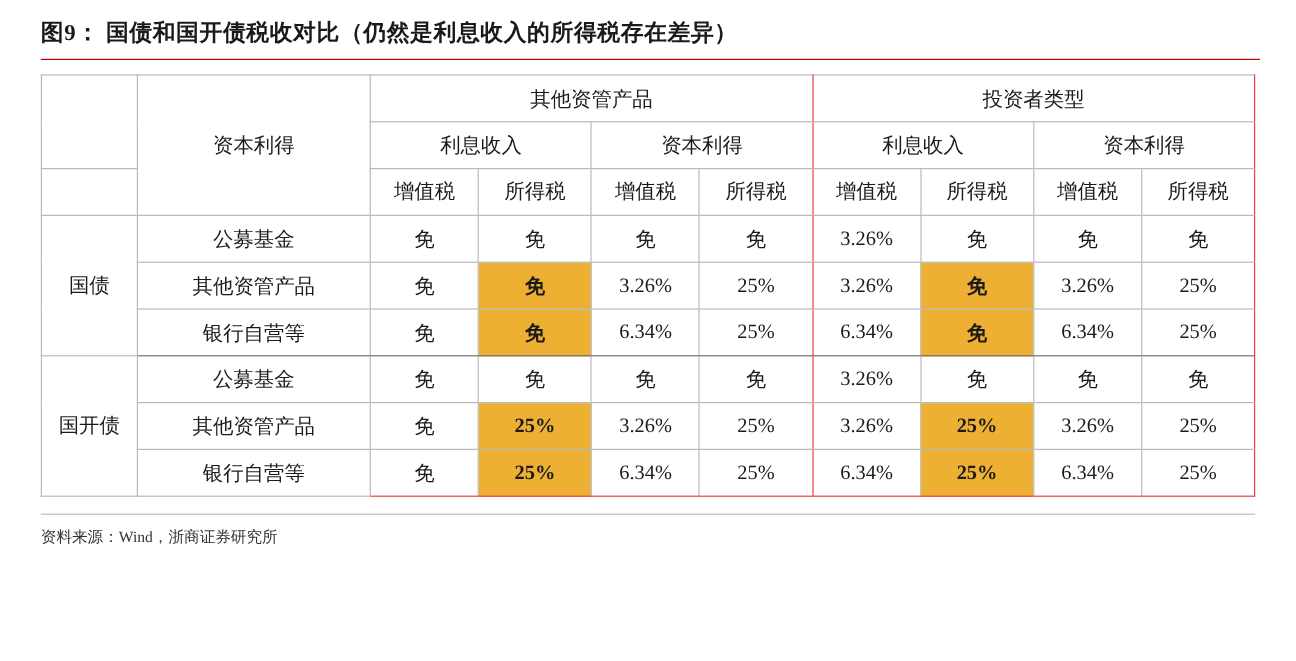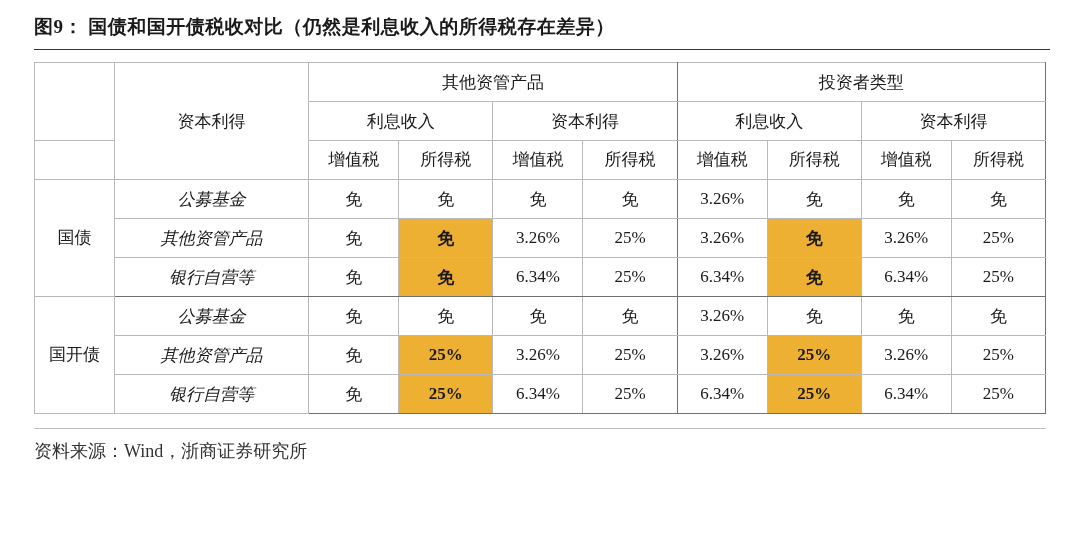--- a/index.html
+++ b/index.html
@@ -63,42 +63,41 @@
   }
   td.left-group {
     font-size: 17px;
     line-height: 1.3;
     margin-left: 20px;
   }
   td.row-label {
     text-align: left;
     padding-left: 18px;
     font-size: 17px;
-    font-style: italic;
   }
   td.val {
     font-size: 16.5px;
   }
   td.hl {
     background: #eeb033;
     font-weight: bold;
   }
   
   .red-l { border-left: 1.5px solid #e8413a !important; }
   .red-r { border-right: 1.5px solid #e8413a !important; }
   .red-t { border-top: 1.5px solid #e8413a !important; }
   .red-b { border-bottom: 1.5px solid #e8413a !important; }
   .thick-b { border-bottom: 1.5px solid #6f6f6f !important; }
   .thick-t { border-top: 1.5px solid #6f6f6f !important; }
   .source {
     margin-top: 14px;
     border-top: 1px solid #bdbdbd;
     padding-top: 10px;
     font-family: "Liberation Serif", serif;
-    font-size: 18px;
+    font-size: 13px;
     color: #333333;
     width: 1012px;
   }
 </style>
 </head>
 <body>
 
 <div class="page">
 
   <div class="fig-title">图9： 国债和国开债税收对比（仍然是利息收入的所得税存在差异）</div>

